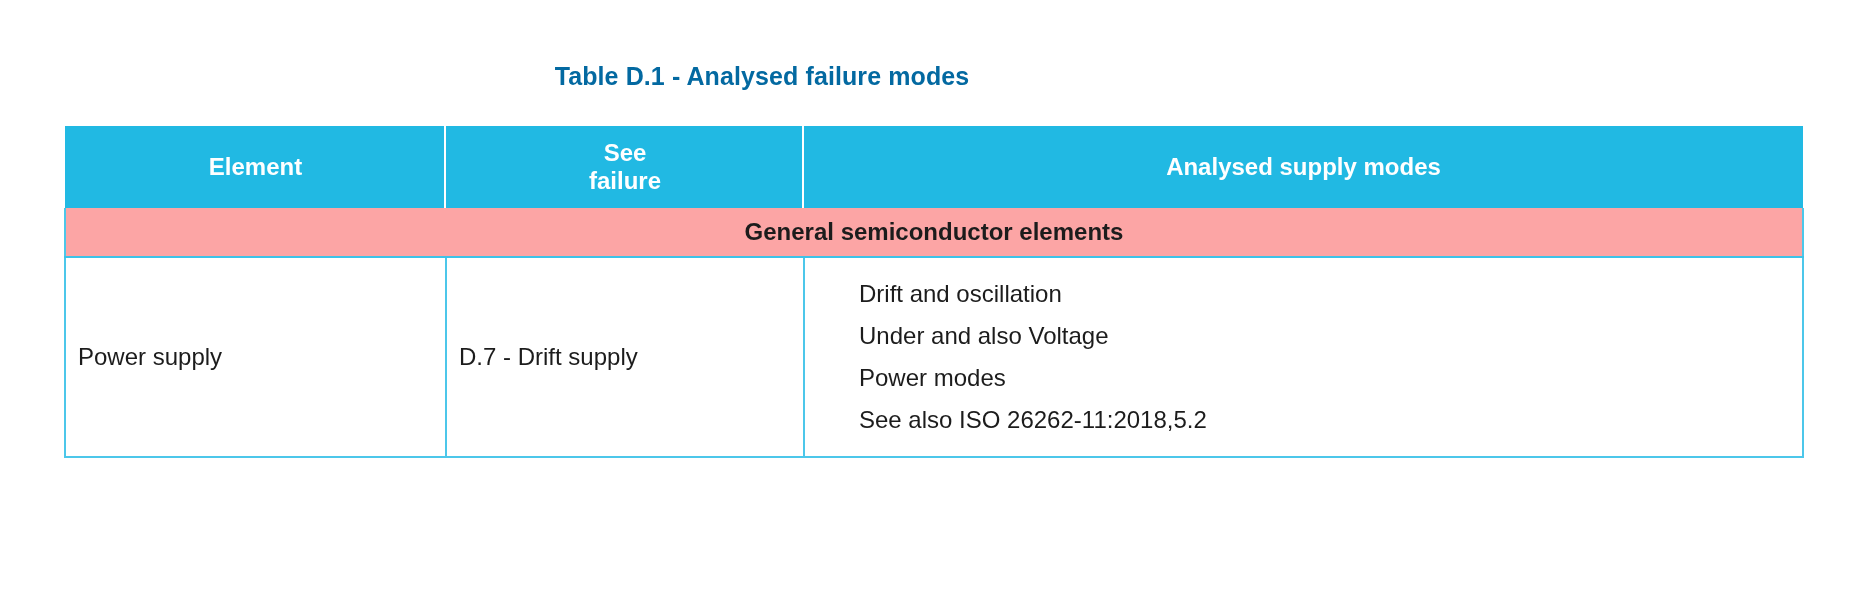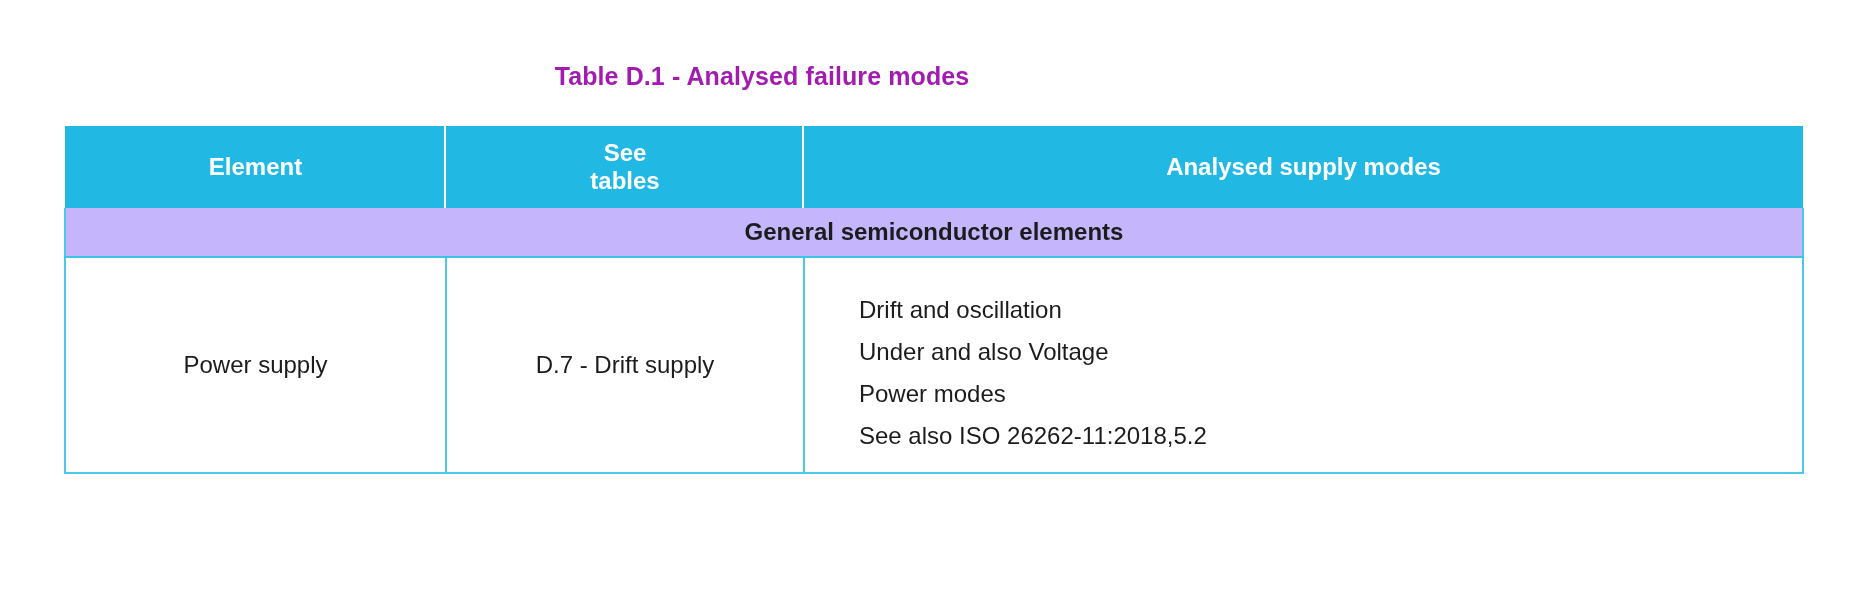--- a/index.html
+++ b/index.html
@@ -22,21 +22,21 @@
     background: #ffffff;
   }
   .table-title {
     position: absolute;
     left: 0;
     top: 62px;
     width: 1524px;
     text-align: center;
     font-size: 25px;
     font-weight: bold;
-    color: #a21caf;
+    color: #0369a1;
     letter-spacing: 0.1px;
   }
   .table-wrap {
     position: absolute;
     left: 64px;
     top: 126px;
     width: 1738px;
   }
   table.failure-table {
     width: 1738px;
@@ -64,21 +64,21 @@
   tr.header-row th.col-element {
     box-shadow: inset -2px 0 0 0 #ffffff;
   }
   tr.header-row th.col-see-tables {
     box-shadow: inset -2px 0 0 0 #ffffff;
   }
   .hdr-line { display: block; }
 
   
   tr.section-row td {
-    background: #c4b5fd;
+    background: #fca5a5;
     color: #1c1c1c;
     font-size: 24px;
     font-weight: bold;
     text-align: center;
     vertical-align: middle;
     height: 48px;
     padding: 0 10px;
     border-left: 2px solid #4cc7ea;
     border-right: 2px solid #4cc7ea;
     border-bottom: 2px solid #3dc2e8;
@@ -90,26 +90,26 @@
     border: 2px solid #4cc7ea;
     border-top: none;
     font-size: 24px;
     color: #1c1c1c;
     height: 190px;
     vertical-align: middle;
     padding: 0 12px;
   }
   tr.data-row td.cell-element,
   tr.data-row td.cell-see {
-    text-align: center;
+    text-align: left;
   }
   tr.data-row td.cell-modes {
     text-align: left;
     padding-left: 54px;
-    padding-top: 20px;
+    padding-top: 4px;
     padding-bottom: 4px;
   }
   .mode-list {
     list-style: none;
     margin: 0;
     padding: 0;
   }
   .mode-list li {
     font-size: 24px;
     line-height: 1.0;
@@ -132,21 +132,21 @@
         <col class="c2">
         <col class="c3">
       </colgroup>
       <thead>
         <tr class="header-row">
           <th class="col-element">
             <span class="hdr-line">Element</span>
           </th>
           <th class="col-see-tables">
             <span class="hdr-line">See</span>
-            <span class="hdr-line">tables</span>
+            <span class="hdr-line">failure</span>
           </th>
           <th class="col-modes">
             <span class="hdr-line">Analysed supply modes</span>
           </th>
         </tr>
       </thead>
       <tbody>
         <tr class="section-row">
           <td colspan="3">General semiconductor elements</td>
         </tr>

